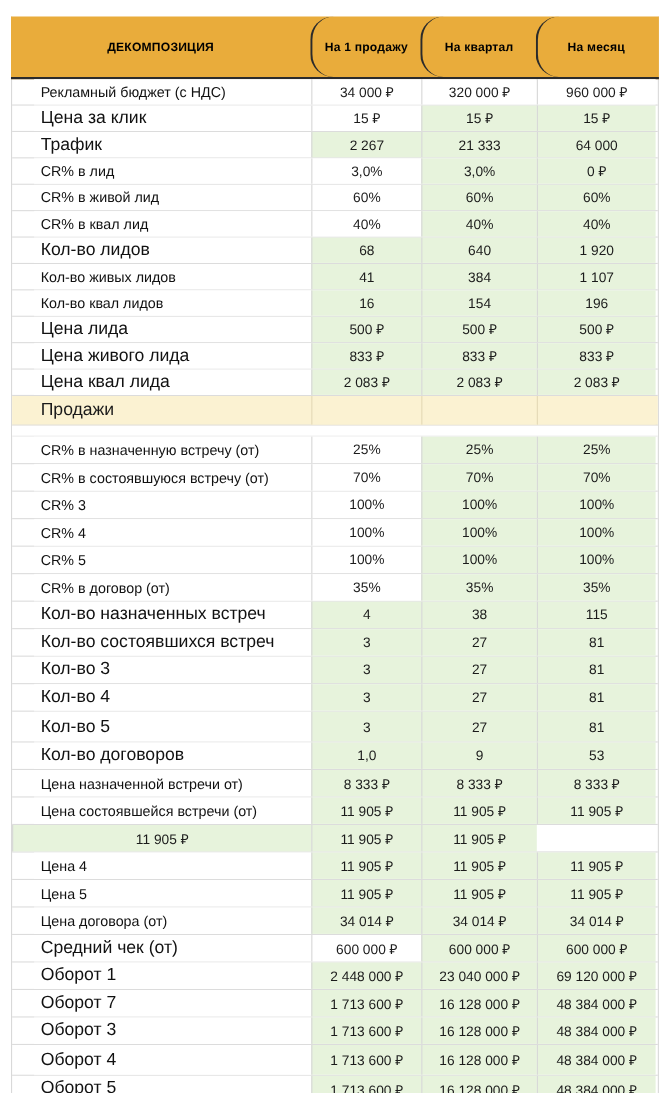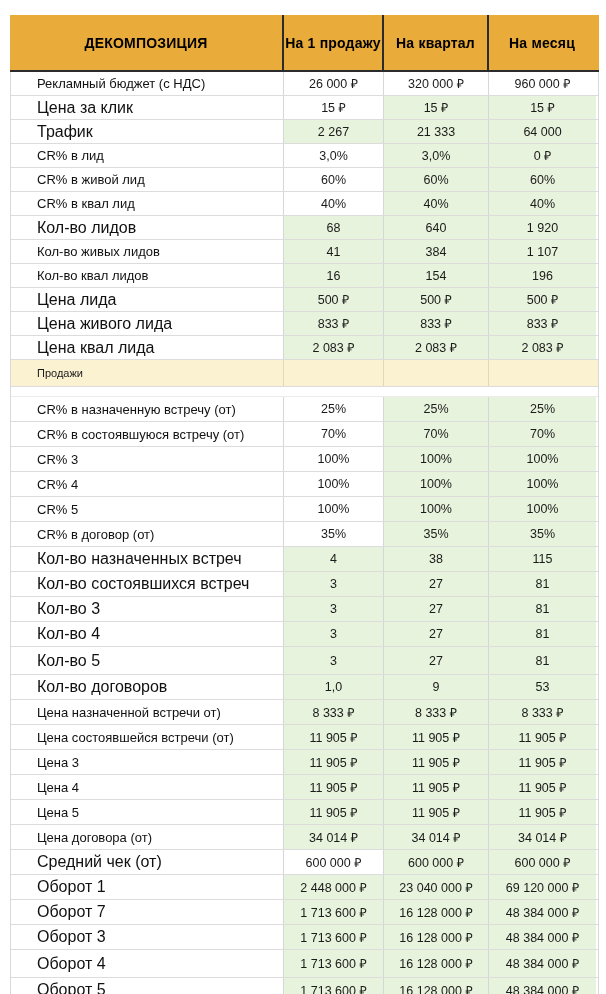--- a/index.html
+++ b/index.html
@@ -11,39 +11,40 @@
     position:absolute; left:10px; top:15px; width:587px;
     border:1px solid #d9d9d9; border-top:none; box-sizing:content-box;
   }
   .thead {
     display:grid; grid-template-columns:272px 100px 105px 108px;
     height:55px; background:#E9AC3B; border-bottom:2px solid #2b2b2b;
     margin:0 -1px 0 -1px;
   }
   .th {
     display:flex; align-items:center; justify-content:center;
-    font-weight:bold; font-size:14px; color:#000; letter-spacing:0.2px;
+    font-weight:bold; font-size:11px; color:#000; letter-spacing:0.2px;
     border-left:2px solid #2b2b2b;
+    border-radius:21px;
   }
   .th:first-child { border-left:none; }
   .row {
     display:grid; grid-template-columns:272px 100px 105px 108px;
     height:23px; border-bottom:1px solid #dcdcdc;
   }
   .row.h24 { height:24px; }
   .row.tall { height:27px; }
   .row.section { height:26px; background:#FBF2D2; }
   .spacer-row { height:9px; background:#ffffff; border-bottom:1px solid #ececec; }
   .cell { box-sizing:border-box; }
   .cell.label {
     display:flex; align-items:center; padding-left:6px;
     font-size:13px; color:#111; background:#fff; overflow:hidden; white-space:nowrap;margin-left:20px;
   }
   .cell.label.lg { font-size:16px; }
-  .row.section .cell.label { background:transparent; font-size:11px; color:#1a1a1a; }
+  .row.section .cell.label { background:transparent; font-size:16px; color:#1a1a1a; }
   .cell.val {
     display:flex; align-items:center; justify-content:center;
     font-size:12.5px; color:#1b1b1b; border-left:1px solid #d6d6d6;
     white-space:nowrap;
   }
   .cell.val.white { background:#ffffff; }
   .cell.val.green { background:#E7F3DC; }
   .row.section .cell.val { background:#FBF2D2; border-left:1px solid #e4d9b6; }
 </style>
 </head>
@@ -52,21 +53,21 @@
 <div class="table">
   <div class="thead">
     <div class="th">ДЕКОМПОЗИЦИЯ</div>
     <div class="th">На 1 продажу</div>
     <div class="th">На квартал</div>
     <div class="th">На месяц</div>
   </div>
   <div id="table-body">
       <div class="row">
         <div class="cell label">Рекламный бюджет (с НДС)</div>
-        <div class="cell val white">26 000 ₽</div>
+        <div class="cell val white">34 000 ₽</div>
         <div class="cell val white">320 000 ₽</div>
         <div class="cell val white">960 000 ₽</div>
       </div>
       <div class="row">
         <div class="cell label lg">Цена за клик</div>
         <div class="cell val white">15 ₽</div>
         <div class="cell val green">15 ₽</div>
         <div class="cell val green">15 ₽</div>
       </div>
       <div class="row">
@@ -214,21 +215,20 @@
         <div class="cell val green">8 333 ₽</div>
         <div class="cell val green">8 333 ₽</div>
       </div>
       <div class="row h24">
         <div class="cell label">Цена состоявшейся встречи (от)</div>
         <div class="cell val green">11 905 ₽</div>
         <div class="cell val green">11 905 ₽</div>
         <div class="cell val green">11 905 ₽</div>
       </div>
       <div class="row h24">
-        <div class="cell label">Цена 3</div>
         <div class="cell val green">11 905 ₽</div>
         <div class="cell val green">11 905 ₽</div>
         <div class="cell val green">11 905 ₽</div>
       </div>
       <div class="row h24">
         <div class="cell label">Цена 4</div>
         <div class="cell val green">11 905 ₽</div>
         <div class="cell val green">11 905 ₽</div>
         <div class="cell val green">11 905 ₽</div>
       </div>

